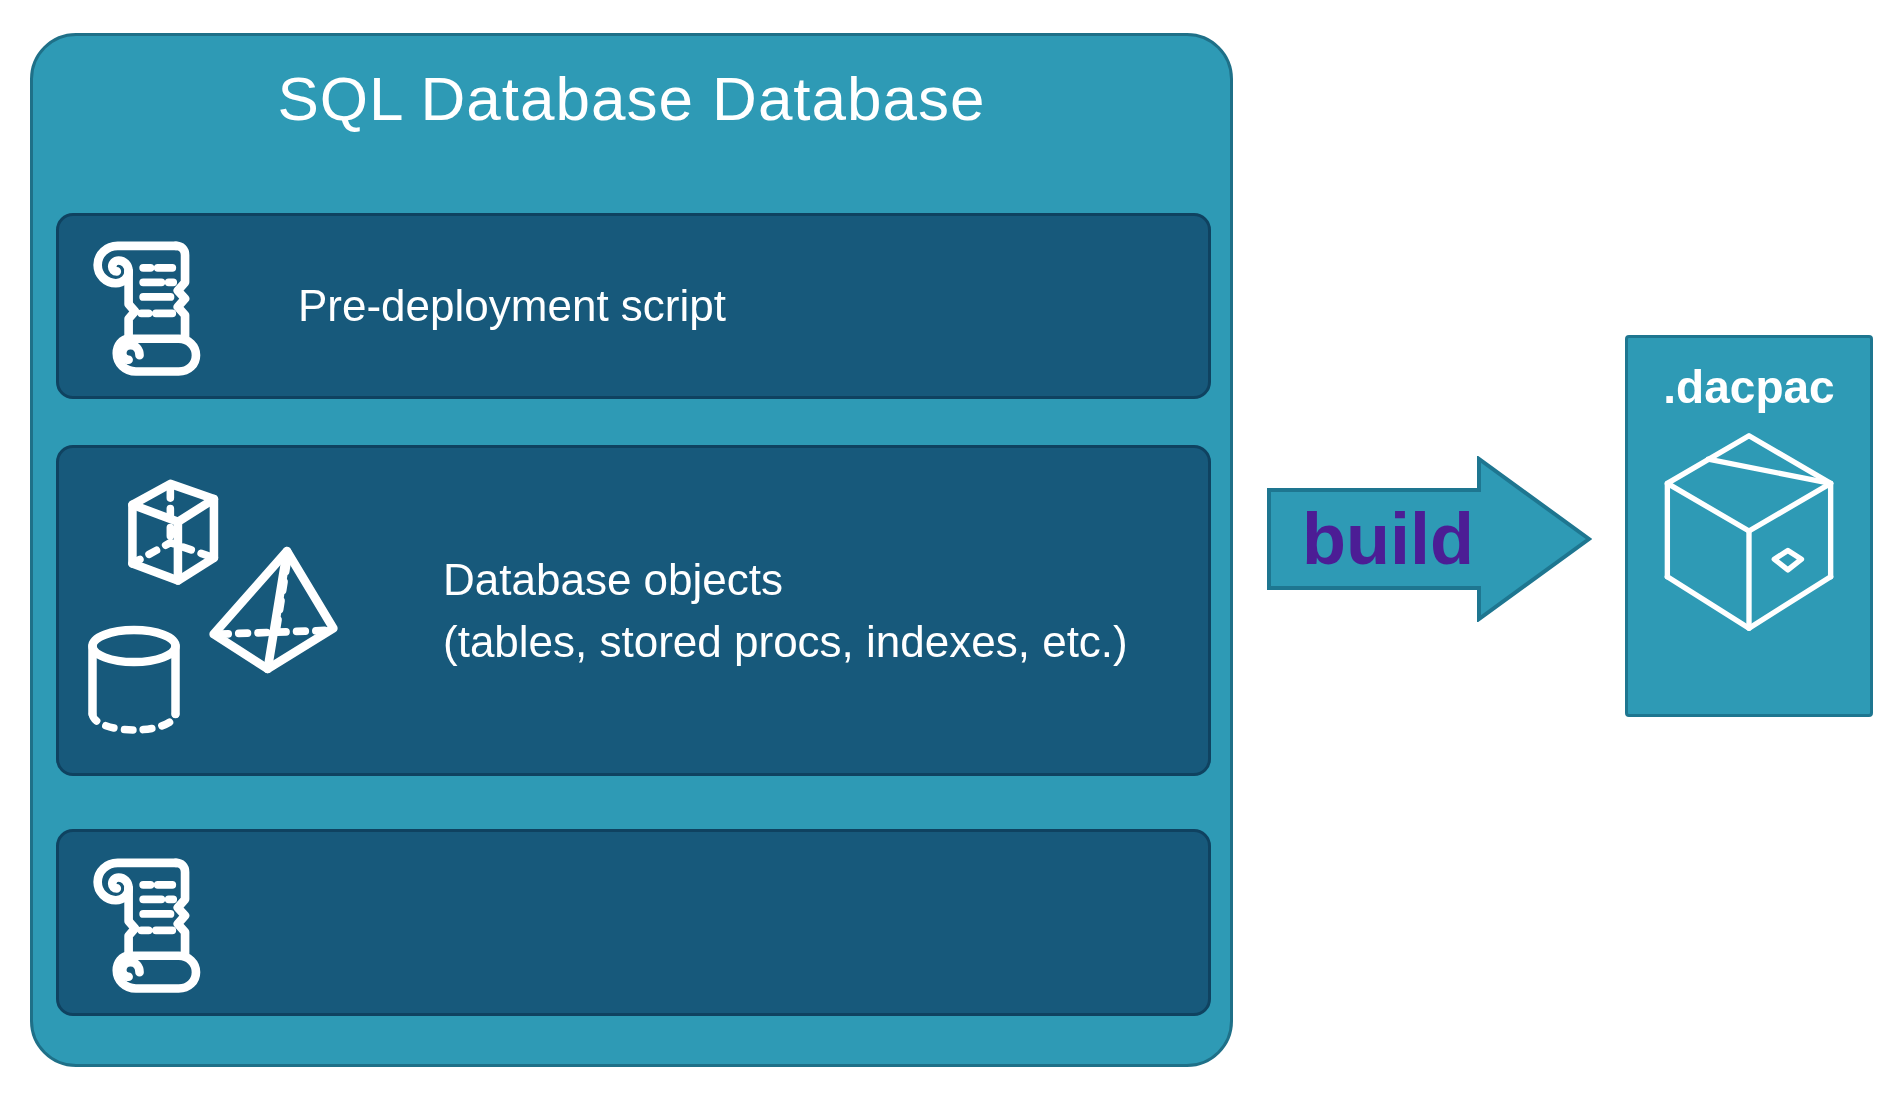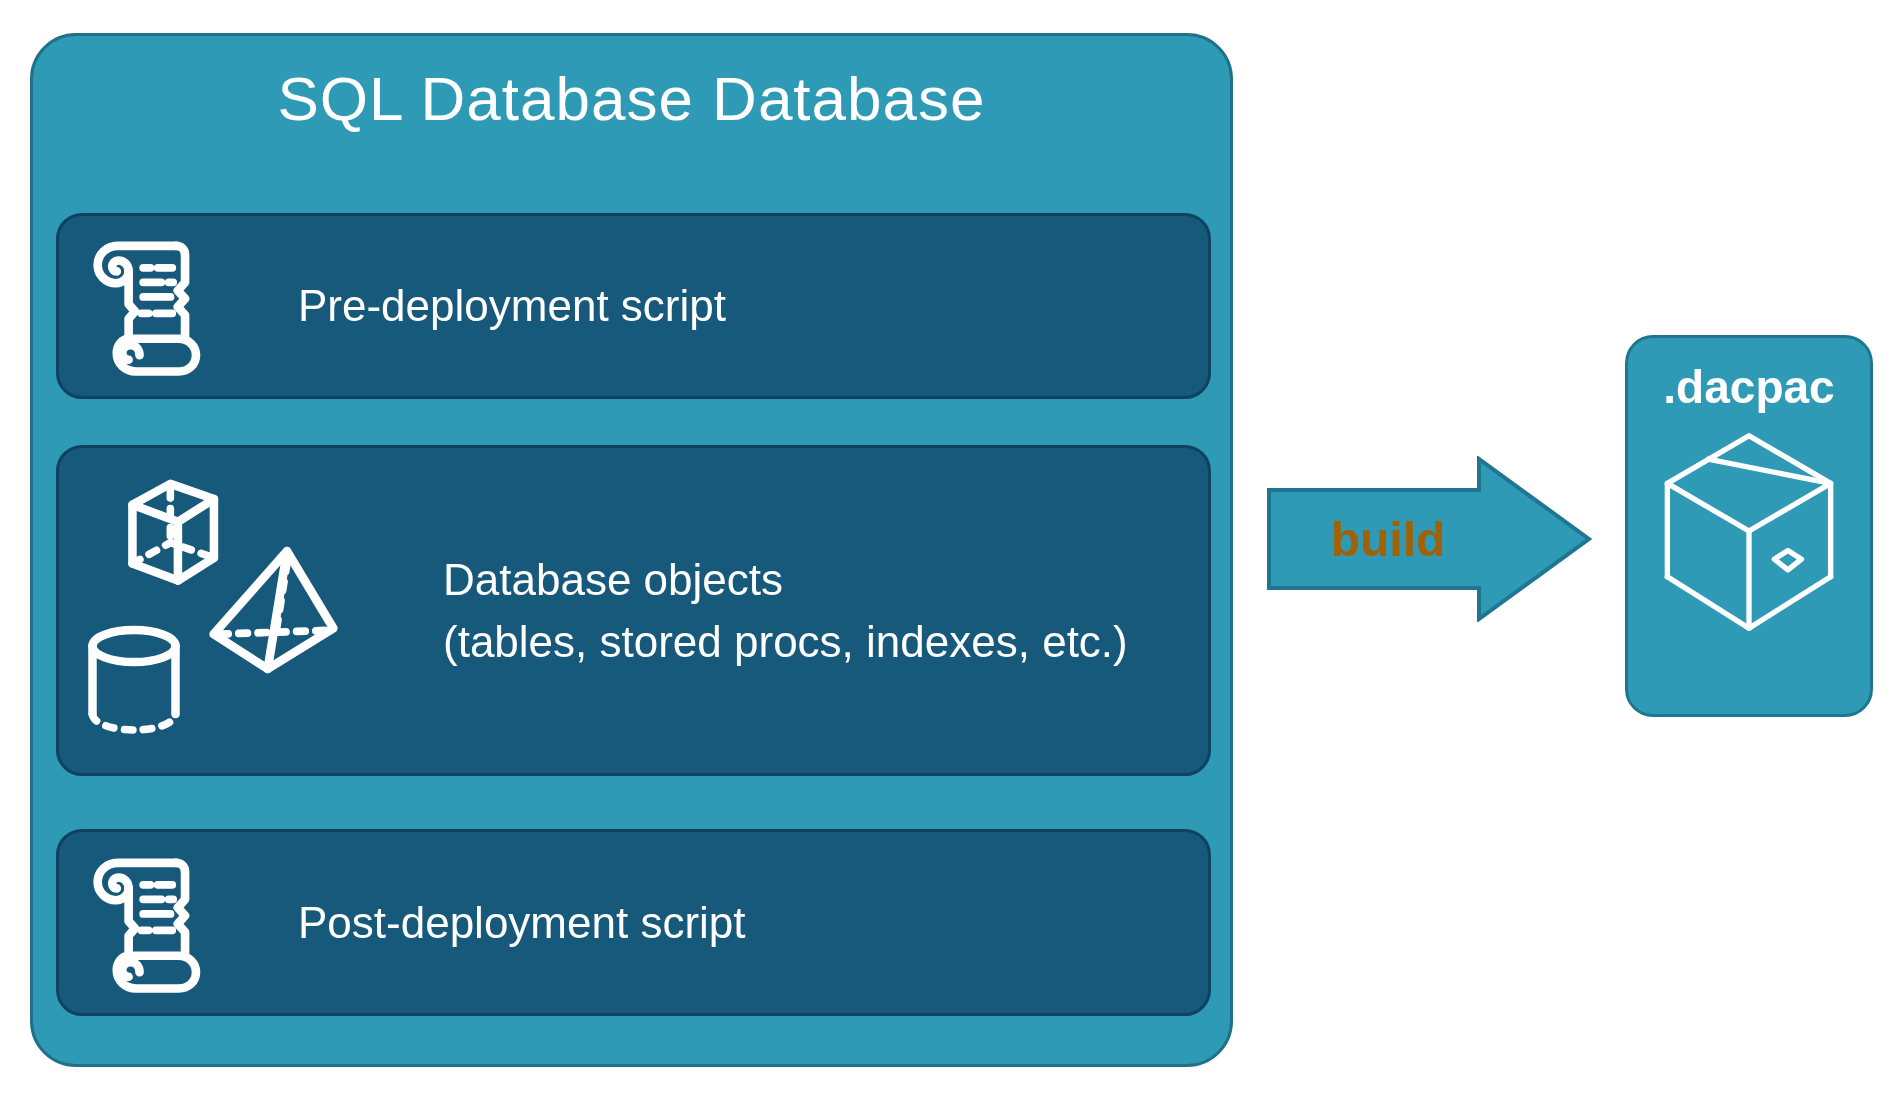--- a/index.html
+++ b/index.html
@@ -14,21 +14,21 @@
     box-sizing:border-box;
   }
   .project-title{
     position:absolute;left:0;top:24px;width:100%;height:76px;
     display:flex;align-items:center;justify-content:center;
     color:#ffffff;font-size:62px;letter-spacing:1px;
   }
   
   .inner-box{
     position:absolute;left:23px;width:1155px;
-    background:#17597B;border:3px solid #0F4260;border-radius:26px;
+    background:#17597B;border:3px solid #0F4260;border-radius:17px;
     box-sizing:border-box;
   }
   .box-pre{top:177px;height:186px;}
   .box-objects{top:409px;height:331px;}
   .box-post{top:793px;height:187px;}
   .inner-label{
     position:absolute;top:0;height:100%;display:flex;align-items:center;
     color:#ffffff;font-size:44px;white-space:nowrap;
   }
   .box-pre .inner-label,.box-post .inner-label{left:239px;}
@@ -39,26 +39,26 @@
   }
   .scroll-icon{position:absolute;left:22px;top:50%;transform:translateY(-50%);width:128px;height:142px;}
   .cube-icon{position:absolute;left:45px;top:28px;width:127px;height:120px;}
   .pyramid-icon{position:absolute;left:147px;top:96px;width:135px;height:134px;}
   .cylinder-icon{position:absolute;left:25px;top:176px;width:100px;height:112px;}
   
   .build-arrow-svg{position:absolute;left:1267px;top:456px;width:325px;height:166px;}
   .build-label{
     position:absolute;left:1277px;top:456px;width:222px;height:166px;
     display:flex;align-items:center;justify-content:center;
-    color:#a16207;font-size:48px;font-weight:bold;
+    color:#4c1d95;font-size:72px;font-weight:bold;
   }
   
   .dacpac-box{
     position:absolute;left:1625px;top:335px;width:248px;height:382px;
-    background:#2E9AB5;border:3px solid #1E7690;border-radius:28px;
+    background:#2E9AB5;border:3px solid #1E7690;border-radius:4px;
     box-sizing:border-box;
   }
   .dacpac-label{
     margin-top:22px;text-align:center;color:#ffffff;
     font-size:46px;font-weight:bold;
   }
   .package-icon{display:block;margin:14px auto 0 auto;width:180px;height:208px;}
   svg .stroke{fill:none;stroke:#ffffff;stroke-linecap:round;stroke-linejoin:round;}
   svg .dash{stroke-dasharray:9 11;}
 </style>
@@ -140,21 +140,20 @@
           <path d="M48 114 L103 114 C114 114 122 122 122 132 C122 142 114 150 103 150 L56 150 C44 150 35 141 35 130 C35 121 41 114 48 114"></path>
           <path d="M60 132 C60 126 56 121 50 121 C45 121 41 125 41 130 C41 134 44 137 48 137"></path>
         </g>
         <g class="stroke" stroke-width="8.5">
           <path d="M64 36 L72 36 M80 36 L96 36"></path>
           <path d="M64 52 L84 52 M92 52 L97 52"></path>
           <path d="M64 68 L94 68"></path>
           <path d="M62 86 L70 86 M78 86 L96 86"></path>
         </g>
       </svg>
-      <div class="inner-label">Post-deployment script</div>
     </div>
   </div>
 
   <svg class="build-arrow-svg" viewBox="0 0 325 166">
     <polygon points="2,34 212,34 212,3 322,83 212,163 212,132 2,132" fill="#2E9AB5" stroke="#1E7690" stroke-width="4"></polygon>
   </svg>
   <div class="build-label">build</div>
 
   <div class="dacpac-box">
     <div class="dacpac-label">.dacpac</div>

